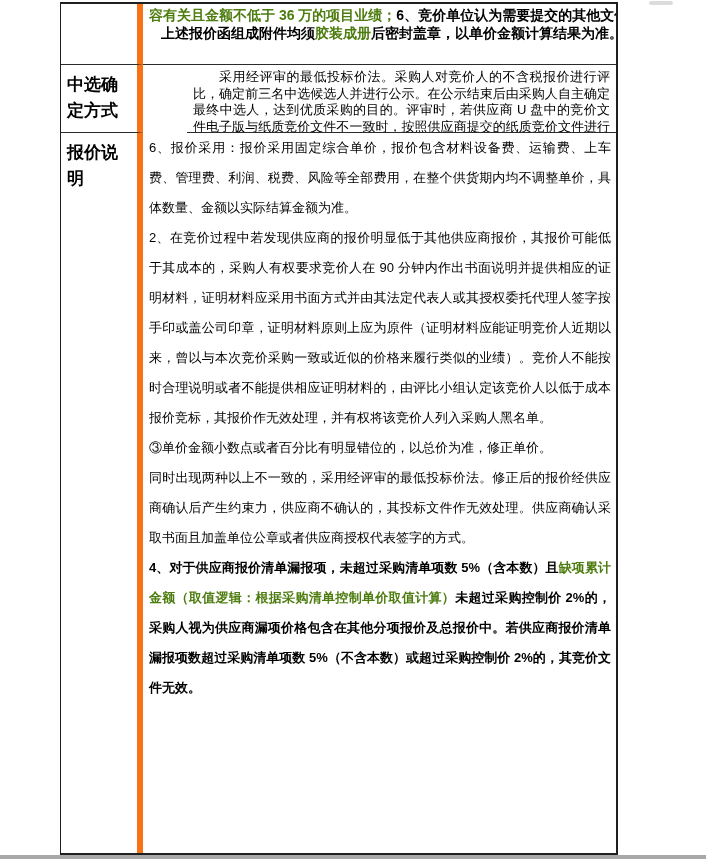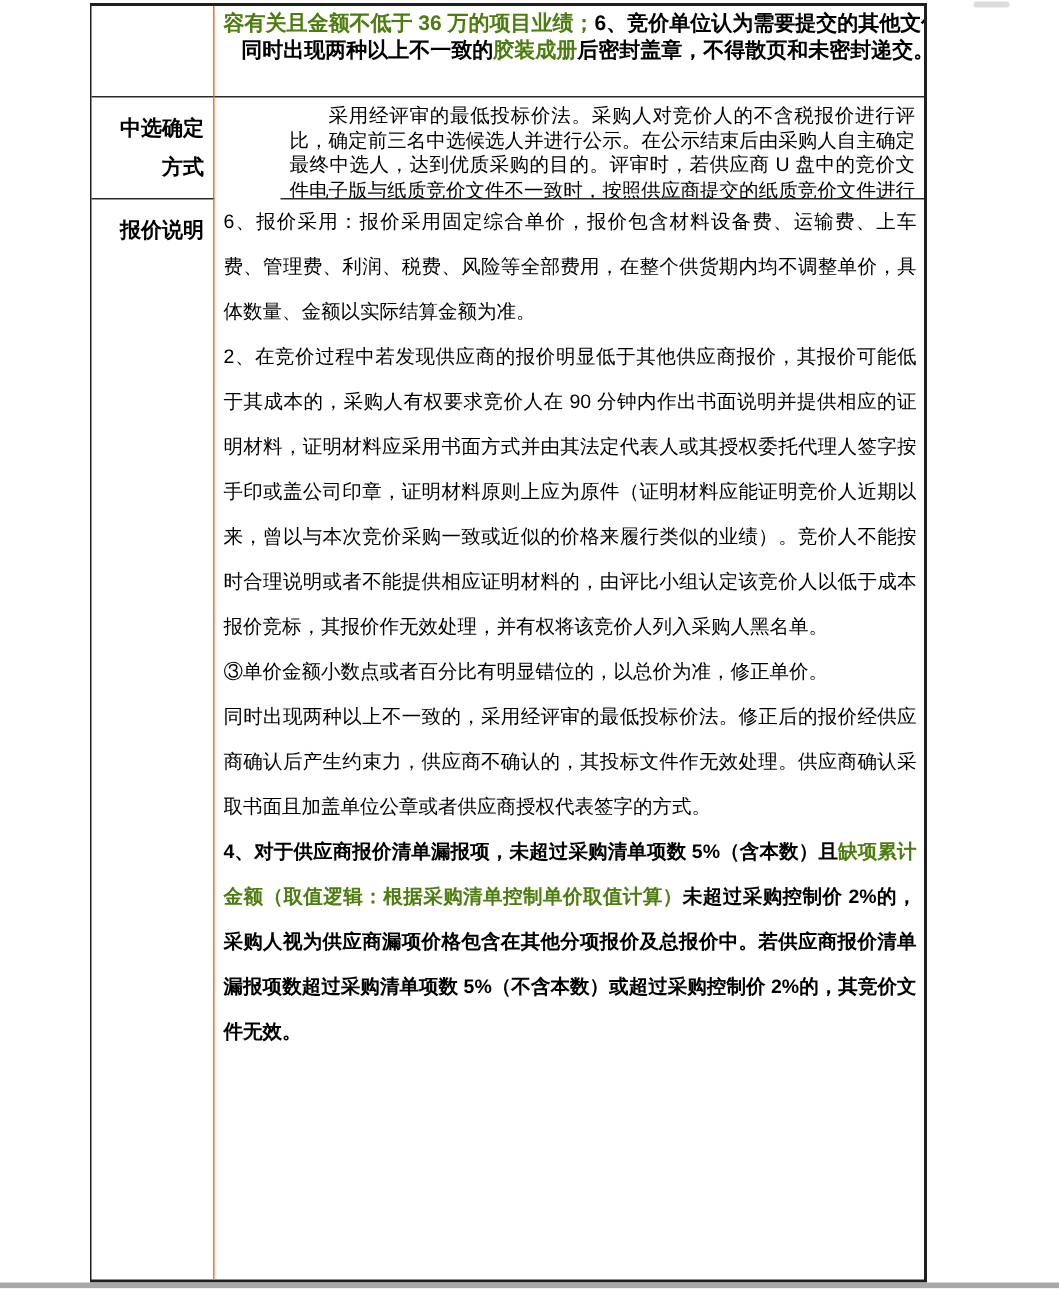--- a/index.html
+++ b/index.html
@@ -33,24 +33,24 @@
     border-top-width: 2px;
     border-right-width: 2px;
     border-bottom-width: 2px;
     display: grid;
     grid-template-columns: 82px 1fr;
     grid-template-rows: 61px 68px 720px;
     background: #ffffff;
   }
   .cell { overflow: hidden; }
   .label-cell {
-    border-right: 1px solid #f97316;
-    text-align: right;
+    border-right: 6px solid #f97316;
+    text-align: left;
     font-weight: bold;
-    font-size: 14px;
+    font-size: 17px;
     line-height: 26px;
     padding: 7px 6px 0 6px;
   }
   .rb { border-bottom: 1px solid #2b2b2b; }
 
   
   .r1-content { padding: 3px 5px 0 6px; }
   .r1-content p {
     font-size: 14px; font-weight: bold;
     line-height: 17.5px;
@@ -83,21 +83,21 @@
 
 <div class="page">
 
   <div class="scroll-frag"></div>
 
   <div class="doc-table">
 
     <div class="cell label-cell rb"></div>
     <div class="cell r1-content rb">
       <p><span class="red">容有关且金额不低于 36 万的项目业绩；</span><span>6、竞价单位认为需要提交的其他文件。</span></p>
-      <p class="ind"><span>同时出现两种以上不一致的</span><span class="red">胶装成册</span><span>后密封盖章，不得散页和未密封递交。</span></p>
+      <p class="ind"><span>上述报价函组成附件均须</span><span class="red">胶装成册</span><span>后密封盖章，以单价金额计算结果为准。</span></p>
     </div>
 
     <div class="cell label-cell rb">中选确定方式</div>
     <div class="cell r2-content rb">
       <p>采用经评审的最低投标价法。采购人对竞价人的不含税报价进行评比，确定前三名中选候选人并进行公示。在公示结束后由采购人自主确定最终中选人，达到优质采购的目的。评审时，若供应商 U 盘中的竞价文件电子版与纸质竞价文件不一致时，按照供应商提交的纸质竞价文件进行评比。</p>
     </div>
 
     <div class="cell label-cell">报价说明</div>
     <div class="cell r3-content">
       <p>6、报价采用：报价采用固定综合单价，报价包含材料设备费、运输费、上车费、管理费、利润、税费、风险等全部费用，在整个供货期内均不调整单价，具体数量、金额以实际结算金额为准。</p>

